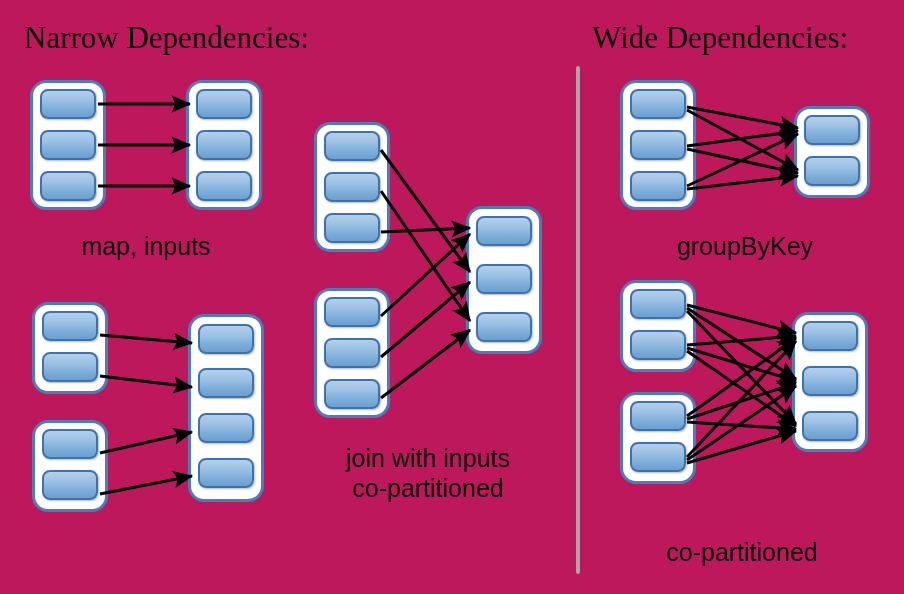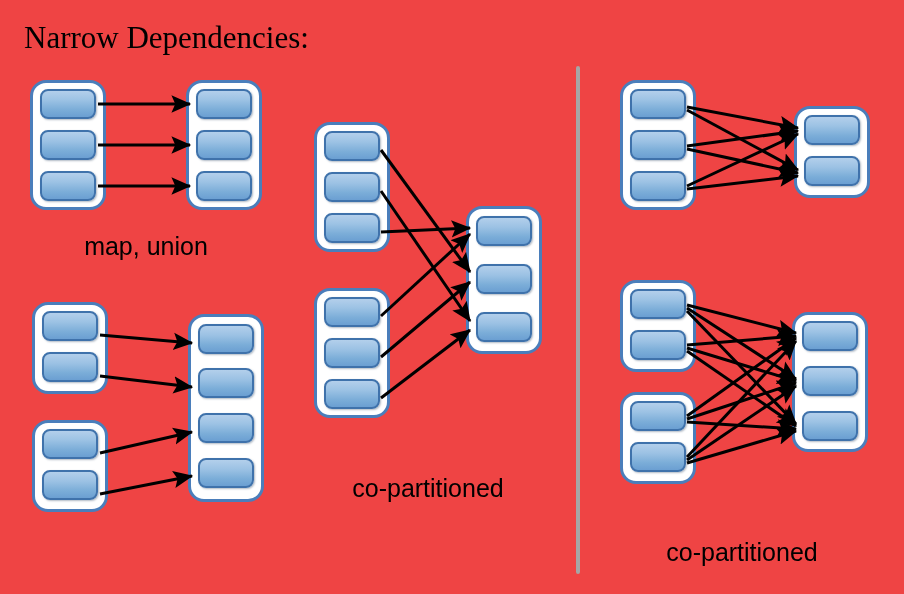--- a/index.html
+++ b/index.html
@@ -4,21 +4,21 @@
 <style>
   html, body {
     margin: 0;
     padding: 0;
     background: #ffffff;
   }
   #canvas {
     position: relative;
     width: 904px;
     height: 594px;
-    background: #ef4444;
+    background: #be185d;
     overflow: hidden;
     font-family: "Liberation Sans", sans-serif;
   }
   .heading {
     position: absolute;
     font-family: "Liberation Serif", serif;
     font-size: 31px;
     color: #000000;
     white-space: nowrap;
     line-height: 1;
@@ -64,34 +64,35 @@
     pointer-events: none;
   }
 </style>
 </head>
 <body>
 
 <div id="canvas">
 
   <div class="heading" style="left:24px; top:22px;">Narrow Dependencies:</div>
 
+  <div class="heading" style="left:592px; top:22px;">Wide Dependencies:</div>
 
   <div class="divider" style="left:576px; top:66px; height:508px;"></div>
 
   <div class="partition" style="left:30px; top:80px; width:76px; height:130px;"></div>
   <div class="cell" style="left:40px; top:89px; width:56px; height:30px;"></div>
   <div class="cell" style="left:40px; top:130px; width:56px; height:30px;"></div>
   <div class="cell" style="left:40px; top:171px; width:56px; height:30px;"></div>
 
   <div class="partition" style="left:186px; top:80px; width:76px; height:130px;"></div>
   <div class="cell" style="left:196px; top:89px; width:56px; height:30px;"></div>
   <div class="cell" style="left:196px; top:130px; width:56px; height:30px;"></div>
   <div class="cell" style="left:196px; top:171px; width:56px; height:30px;"></div>
 
-  <div class="caption" style="left:0px; top:232px; width:292px;">map, union</div>
+  <div class="caption" style="left:0px; top:232px; width:292px;">map, inputs</div>
 
   <div class="partition" style="left:32px; top:302px; width:76px; height:92px;"></div>
   <div class="cell" style="left:42px; top:311px; width:56px; height:30px;"></div>
   <div class="cell" style="left:42px; top:352px; width:56px; height:30px;"></div>
 
   <div class="partition" style="left:32px; top:420px; width:76px; height:92px;"></div>
   <div class="cell" style="left:42px; top:429px; width:56px; height:30px;"></div>
   <div class="cell" style="left:42px; top:470px; width:56px; height:30px;"></div>
 
   <div class="partition" style="left:188px; top:314px; width:76px; height:188px;"></div>
@@ -109,31 +110,33 @@
   <div class="partition" style="left:314px; top:288px; width:76px; height:130px;"></div>
   <div class="cell" style="left:324px; top:297px; width:56px; height:30px;"></div>
   <div class="cell" style="left:324px; top:338px; width:56px; height:30px;"></div>
   <div class="cell" style="left:324px; top:379px; width:56px; height:30px;"></div>
 
   <div class="partition" style="left:466px; top:206px; width:76px; height:148px;"></div>
   <div class="cell" style="left:476px; top:216px; width:56px; height:30px;"></div>
   <div class="cell" style="left:476px; top:264px; width:56px; height:30px;"></div>
   <div class="cell" style="left:476px; top:312px; width:56px; height:30px;"></div>
 
+  <div class="caption" style="left:300px; top:444px; width:256px;">join with inputs</div>
   <div class="caption" style="left:300px; top:474px; width:256px;">co-partitioned</div>
 
   <div class="partition" style="left:620px; top:80px; width:76px; height:130px;"></div>
   <div class="cell" style="left:630px; top:89px; width:56px; height:30px;"></div>
   <div class="cell" style="left:630px; top:130px; width:56px; height:30px;"></div>
   <div class="cell" style="left:630px; top:171px; width:56px; height:30px;"></div>
 
   <div class="partition" style="left:794px; top:106px; width:76px; height:92px;"></div>
   <div class="cell" style="left:804px; top:115px; width:56px; height:30px;"></div>
   <div class="cell" style="left:804px; top:156px; width:56px; height:30px;"></div>
 
+  <div class="caption" style="left:600px; top:232px; width:290px;">groupByKey</div>
 
   <div class="partition" style="left:620px; top:280px; width:76px; height:92px;"></div>
   <div class="cell" style="left:630px; top:289px; width:56px; height:30px;"></div>
   <div class="cell" style="left:630px; top:330px; width:56px; height:30px;"></div>
 
   <div class="partition" style="left:620px; top:392px; width:76px; height:92px;"></div>
   <div class="cell" style="left:630px; top:401px; width:56px; height:30px;"></div>
   <div class="cell" style="left:630px; top:442px; width:56px; height:30px;"></div>
 
   <div class="partition" style="left:792px; top:312px; width:76px; height:140px;"></div>

